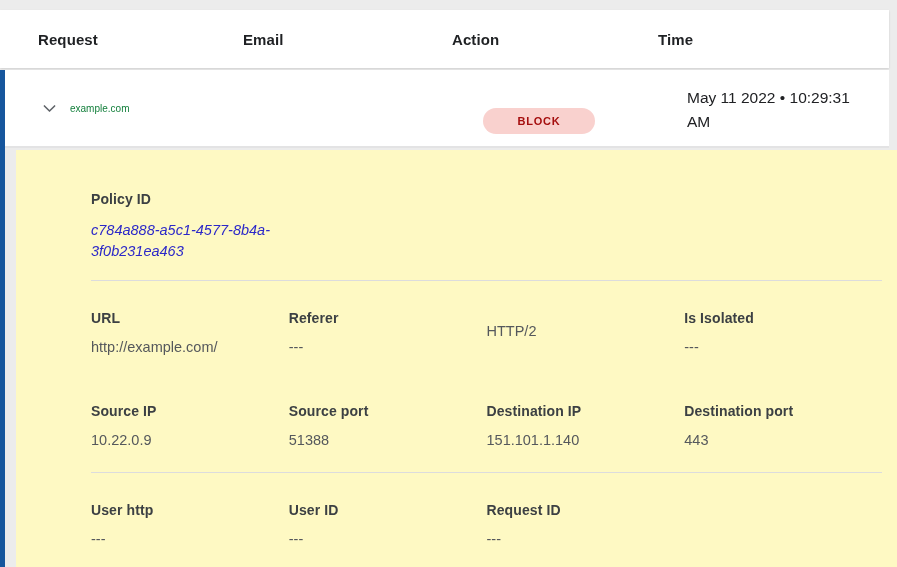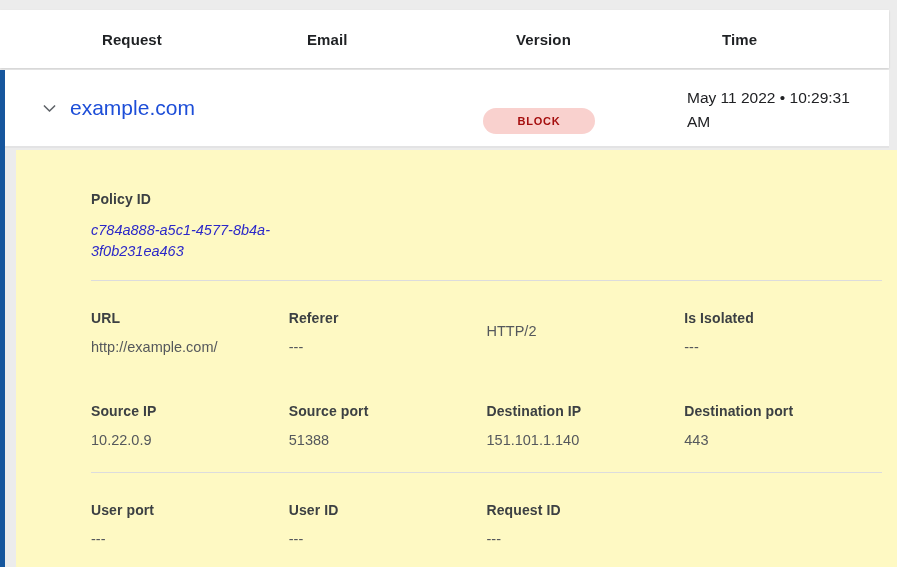--- a/index.html
+++ b/index.html
@@ -4,42 +4,42 @@
 <style>
   * { margin:0; padding:0; box-sizing:border-box; }
   html,body { width:897px; height:567px; }
   body { font-family:"Liberation Sans", sans-serif; background:#ececec; }
 
   .page { position:relative; width:897px; height:567px; background:#ececec; overflow:hidden; }
 
   
   .table-header {
     position:absolute; top:10px; left:0; width:889px; height:58px;
-    background:#ffffff; display:flex; align-items:center; padding-left:102px;
+    background:#ffffff; display:flex; align-items:center; padding-left:38px;
     box-shadow:0 1px 2px rgba(0,0,0,0.12);
   }
   .col-head { font-size:15px; font-weight:700; color:#1f2124; letter-spacing:0.1px; }
   .col-head.c1 { width:205px; }
   .col-head.c2 { width:209px; }
   .col-head.c3 { width:206px; }
   .col-head.c4 { flex:1; }
 
   
   .log-row {
     position:absolute; top:70px; left:0; width:889px; height:78px;
     background:#ffffff; border-bottom:2px solid #e3e3e4;
   }
   .chevron-btn {
     position:absolute; left:38px; top:50%; transform:translateY(-50%);
     width:22px; height:22px; background:none; border:none; cursor:pointer;
     display:flex; align-items:center; justify-content:center;
   }
   .request-text {
     position:absolute; left:70px; top:50%; transform:translateY(-50%);
-    font-size:21px; color:#1d4ed8;
+    font-size:10px; color:#15803d;
   }
   .status-badge {
     position:absolute; left:483px; top:96px; transform:translateY(-70px);
     min-width:112px; height:26px; border-radius:13px;
     background:#f9d1ce; color:#a50e0e;
     font-size:11px; font-weight:700; letter-spacing:0.8px;
     display:flex; align-items:center; justify-content:center;
   }
   
   .status-badge { top:38px; transform:none; }
@@ -74,21 +74,21 @@
   .field-value { margin-top:13px; font-size:14.5px; color:#55585c; }
 </style>
 </head>
 <body>
 
 <div class="page">
 
   <div class="table-header">
     <div class="col-head c1">Request</div>
     <div class="col-head c2">Email</div>
-    <div class="col-head c3">Version</div>
+    <div class="col-head c3">Action</div>
     <div class="col-head c4">Time</div>
   </div>
 
   <div class="log-row">
     <button class="chevron-btn">
       <span style="display:flex;">
         <svg width="17" height="17" viewBox="0 0 16 16">
           <path d="M3.2 5.6 L8 10.4 L12.8 5.6" fill="none" stroke="#5f6368" stroke-width="1.5" stroke-linecap="round" stroke-linejoin="round"></path>
         </svg>
       </span>
@@ -143,21 +143,21 @@
       <div class="field">
         <div class="field-label">Destination port</div>
         <div class="field-value">443</div>
       </div>
     </div>
 
     <div class="divider d2"></div>
 
     <div class="fields-grid r3">
       <div class="field">
-        <div class="field-label">User port</div>
+        <div class="field-label">User http</div>
         <div class="field-value">---</div>
       </div>
       <div class="field">
         <div class="field-label">User ID</div>
         <div class="field-value">---</div>
       </div>
       <div class="field">
         <div class="field-label">Request ID</div>
         <div class="field-value">---</div>
       </div>

